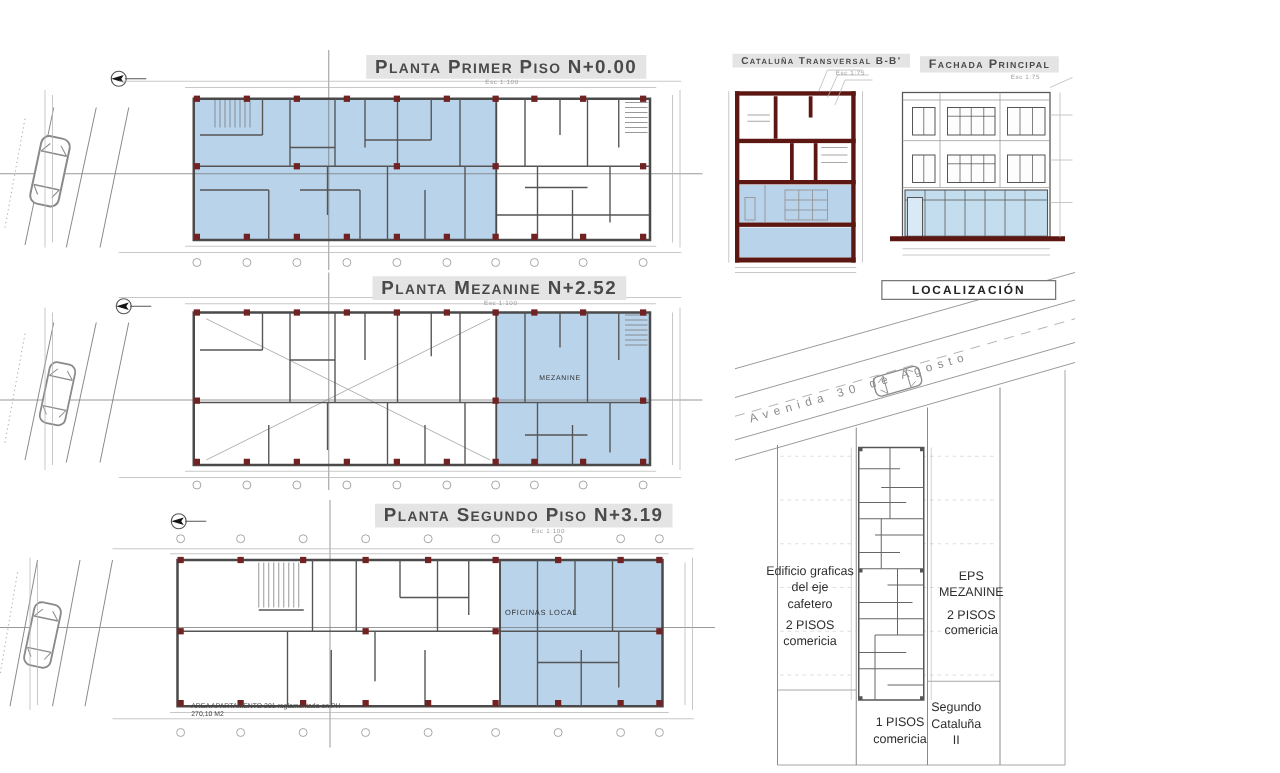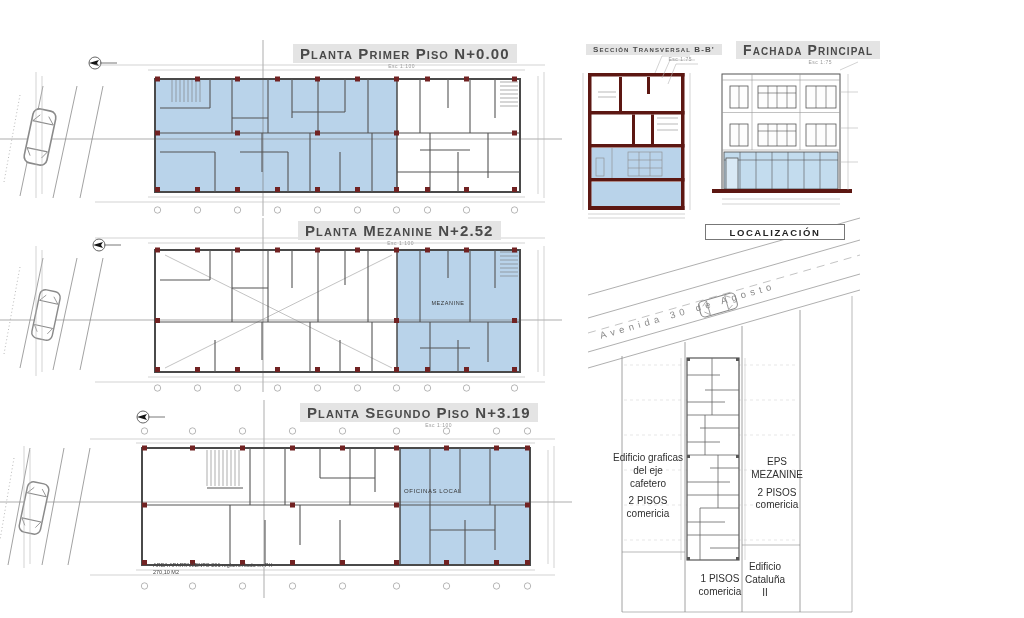--- a/index.html
+++ b/index.html
@@ -412,26 +412,26 @@
   <div class="ttl-main">Planta Mezanine N+2.52</div>
   <div class="ttl-scale">Esc 1:100</div>
 </div>
 
 <div class="ttl" style="left:300px;top:403px;width:162px">
   <div class="ttl-main">Planta Segundo Piso N+3.19</div>
   <div class="ttl-scale">Esc 1:100</div>
 </div>
 
 <div class="ttl" style="left:586px;top:38px;width:116px">
-  <div class="ttl-main" style="font-size:8px">Sección Transversal B-B'</div>
+  <div class="ttl-main" style="font-size:8px">Cataluña Transversal B-B'</div>
   <div class="ttl-scale">Esc 1:75</div>
 </div>
 
 <div class="ttl" style="left:736px;top:41px;width:106px">
-  <div class="ttl-main" style="font-size:14px">Fachada Principal</div>
+  <div class="ttl-main" style="font-size:10px">Fachada Principal</div>
   <div class="ttl-scale">Esc 1:75</div>
 </div>
 
 <div class="room-label" style="left:415px;top:300px;width:66px;font-size:5.5px">MEZANINE</div>
 
 <div class="room-label" style="left:398px;top:488px;width:70px;font-size:6px">OFICINAS LOCAL</div>
 
 <div class="note" style="left:153px;top:562px;width:130px">
   <div>AREA APARTAMENTO 201 reglamentada en PH</div>
   <div>270,10 M2</div>
@@ -457,16 +457,16 @@
   <div>2 PISOS</div>
   <div>comericia</div>
 </div>
 
 <div class="map-label" style="left:691px;top:573px;width:58px">
   <div>1 PISOS</div>
   <div>comericia</div>
 </div>
 
 <div class="map-label" style="left:738px;top:561px;width:54px">
-  <div>Edificio</div>
+  <div>Segundo</div>
   <div>Cataluña</div>
   <div>II</div>
 </div>
 
 </body></html>

